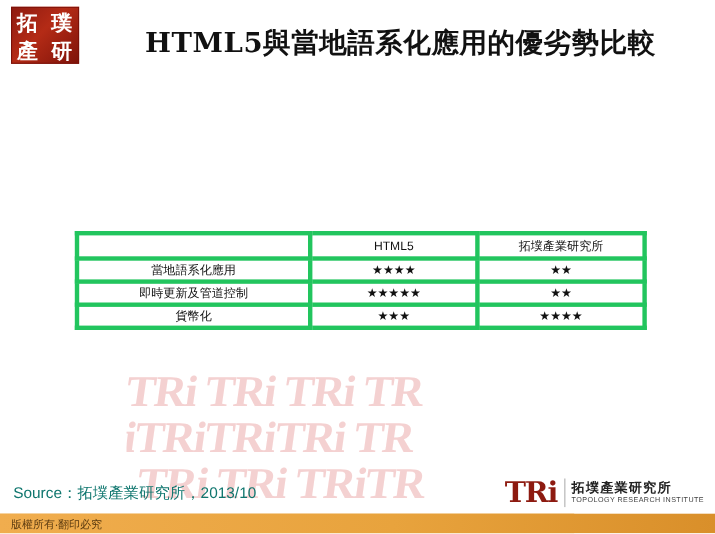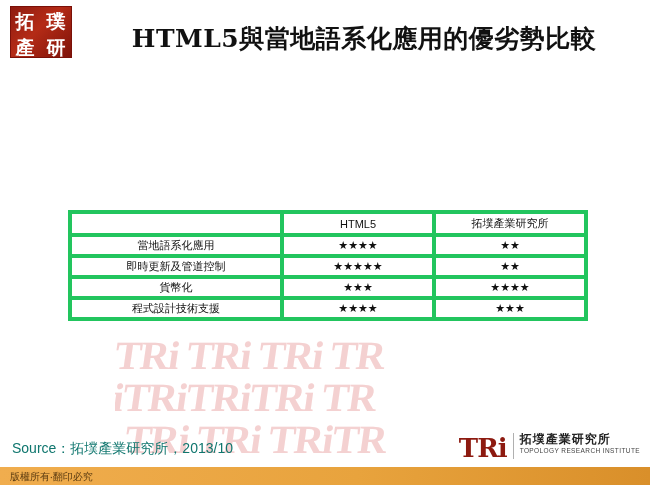--- a/index.html
+++ b/index.html
@@ -161,20 +161,21 @@
     top: 2px;
     font-size: 10px;
     color: #5a3a10;
   }
   
   .tri-logo {
     position: absolute;
     right: 10px;
     bottom: 22px;
     display: flex;
+    align-items: center;
     gap: 6px;
   }
   .tri-mark {
     font-family: "DejaVu Serif", serif;
     font-weight: bold;
     font-size: 26px;
     color: #8d1a10;
     letter-spacing: -1px;
   }
   .tri-divider {
@@ -246,25 +247,20 @@
         <tr>
           <td class="rowhead">即時更新及管道控制</td>
           <td class="stars">★★★★★</td>
           <td class="stars">★★</td>
         </tr>
         <tr>
           <td class="rowhead">貨幣化</td>
           <td class="stars">★★★</td>
           <td class="stars">★★★★</td>
         </tr>
-        <tr>
-          <td class="rowhead">程式設計技術支援</td>
-          <td class="stars">★★★★</td>
-          <td class="stars">★★★</td>
-        </tr>
       </tbody>
     </table>
   </div>
 
   <div class="source">Source：拓墣產業研究所，2013/10</div>
 
   <div class="tri-logo">
     <div class="tri-mark">TRi</div>
     <div class="tri-divider"></div>
     <div class="tri-names">

